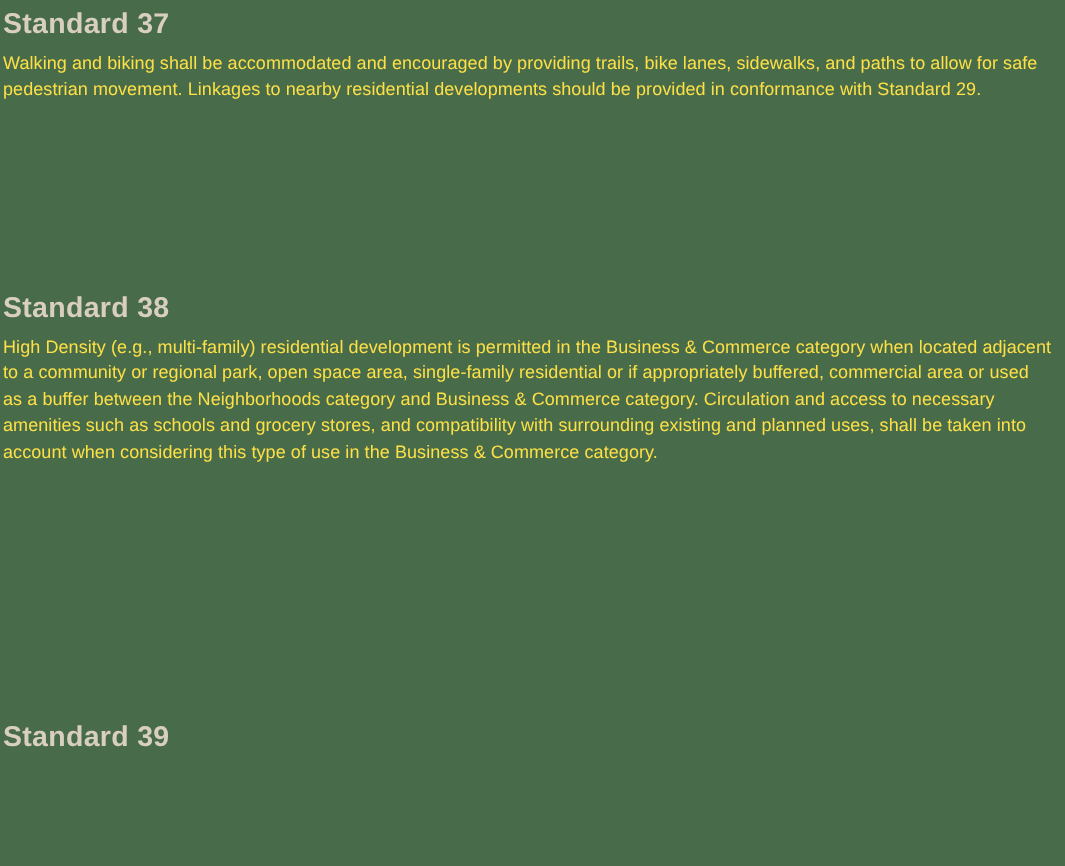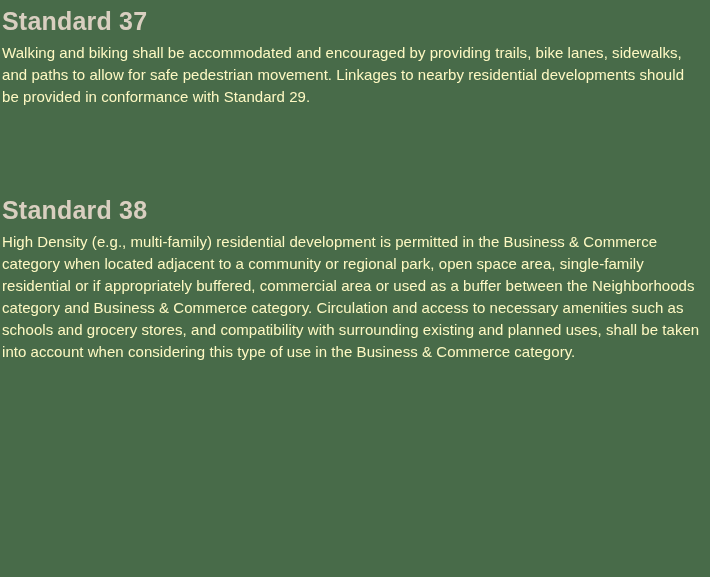--- a/index.html
+++ b/index.html
@@ -17,31 +17,31 @@
     width: 710px;
     height: 577px;
     box-sizing: border-box;
     padding: 0px 8px 0 2px;
     position: relative;
   }
   .section {
     margin: 0;
   }
   .std-title {
-    font-size: 25px;
+    font-size: 19px;
     font-weight: bold;
     color: #d9cfc0;
     letter-spacing: 0.2px;
     line-height: 1.45;
     margin: 0;
     padding: 0;
   }
   .std-body {
-    font-size: 15px;
-    color: #fef9c3;
+    font-size: 12px;
+    color: #fde047;
     line-height: 1.47;
     margin: 0;
     padding: 0;
     letter-spacing: 0.05px;
   }
   #sec-37 { position: absolute; top: 3px; left: 2px; width: 700px; }
   #sec-38 { position: absolute; top: 192px; left: 2px; width: 700px; }
   #sec-39 { position: absolute; top: 478px; left: 2px; width: 700px; }
   .std-title + .std-body { margin-top: 3px; }
 </style>
@@ -54,15 +54,16 @@
     <h2 class="std-title">Standard 37</h2>
     <p class="std-body">Walking and biking shall be accommodated and encouraged by providing trails, bike lanes, sidewalks, and paths to allow for safe pedestrian movement. Linkages to nearby residential developments should be provided in conformance with Standard 29.</p>
   </div>
 
   <div class="section" id="sec-38">
     <h2 class="std-title">Standard 38</h2>
     <p class="std-body">High Density (e.g., multi-family) residential development is permitted in the Business &amp; Commerce category when located adjacent to a community or regional park, open space area, single-family residential or if appropriately buffered, commercial area or used as a buffer between the Neighborhoods category and Business &amp; Commerce category. Circulation and access to necessary amenities such as schools and grocery stores, and compatibility with surrounding existing and planned uses, shall be taken into account when considering this type of use in the Business &amp; Commerce category.</p>
   </div>
 
   <div class="section" id="sec-39">
+    <h2 class="std-title">Standard 39</h2>
   </div>
 
 </div>
 
 </body></html>

